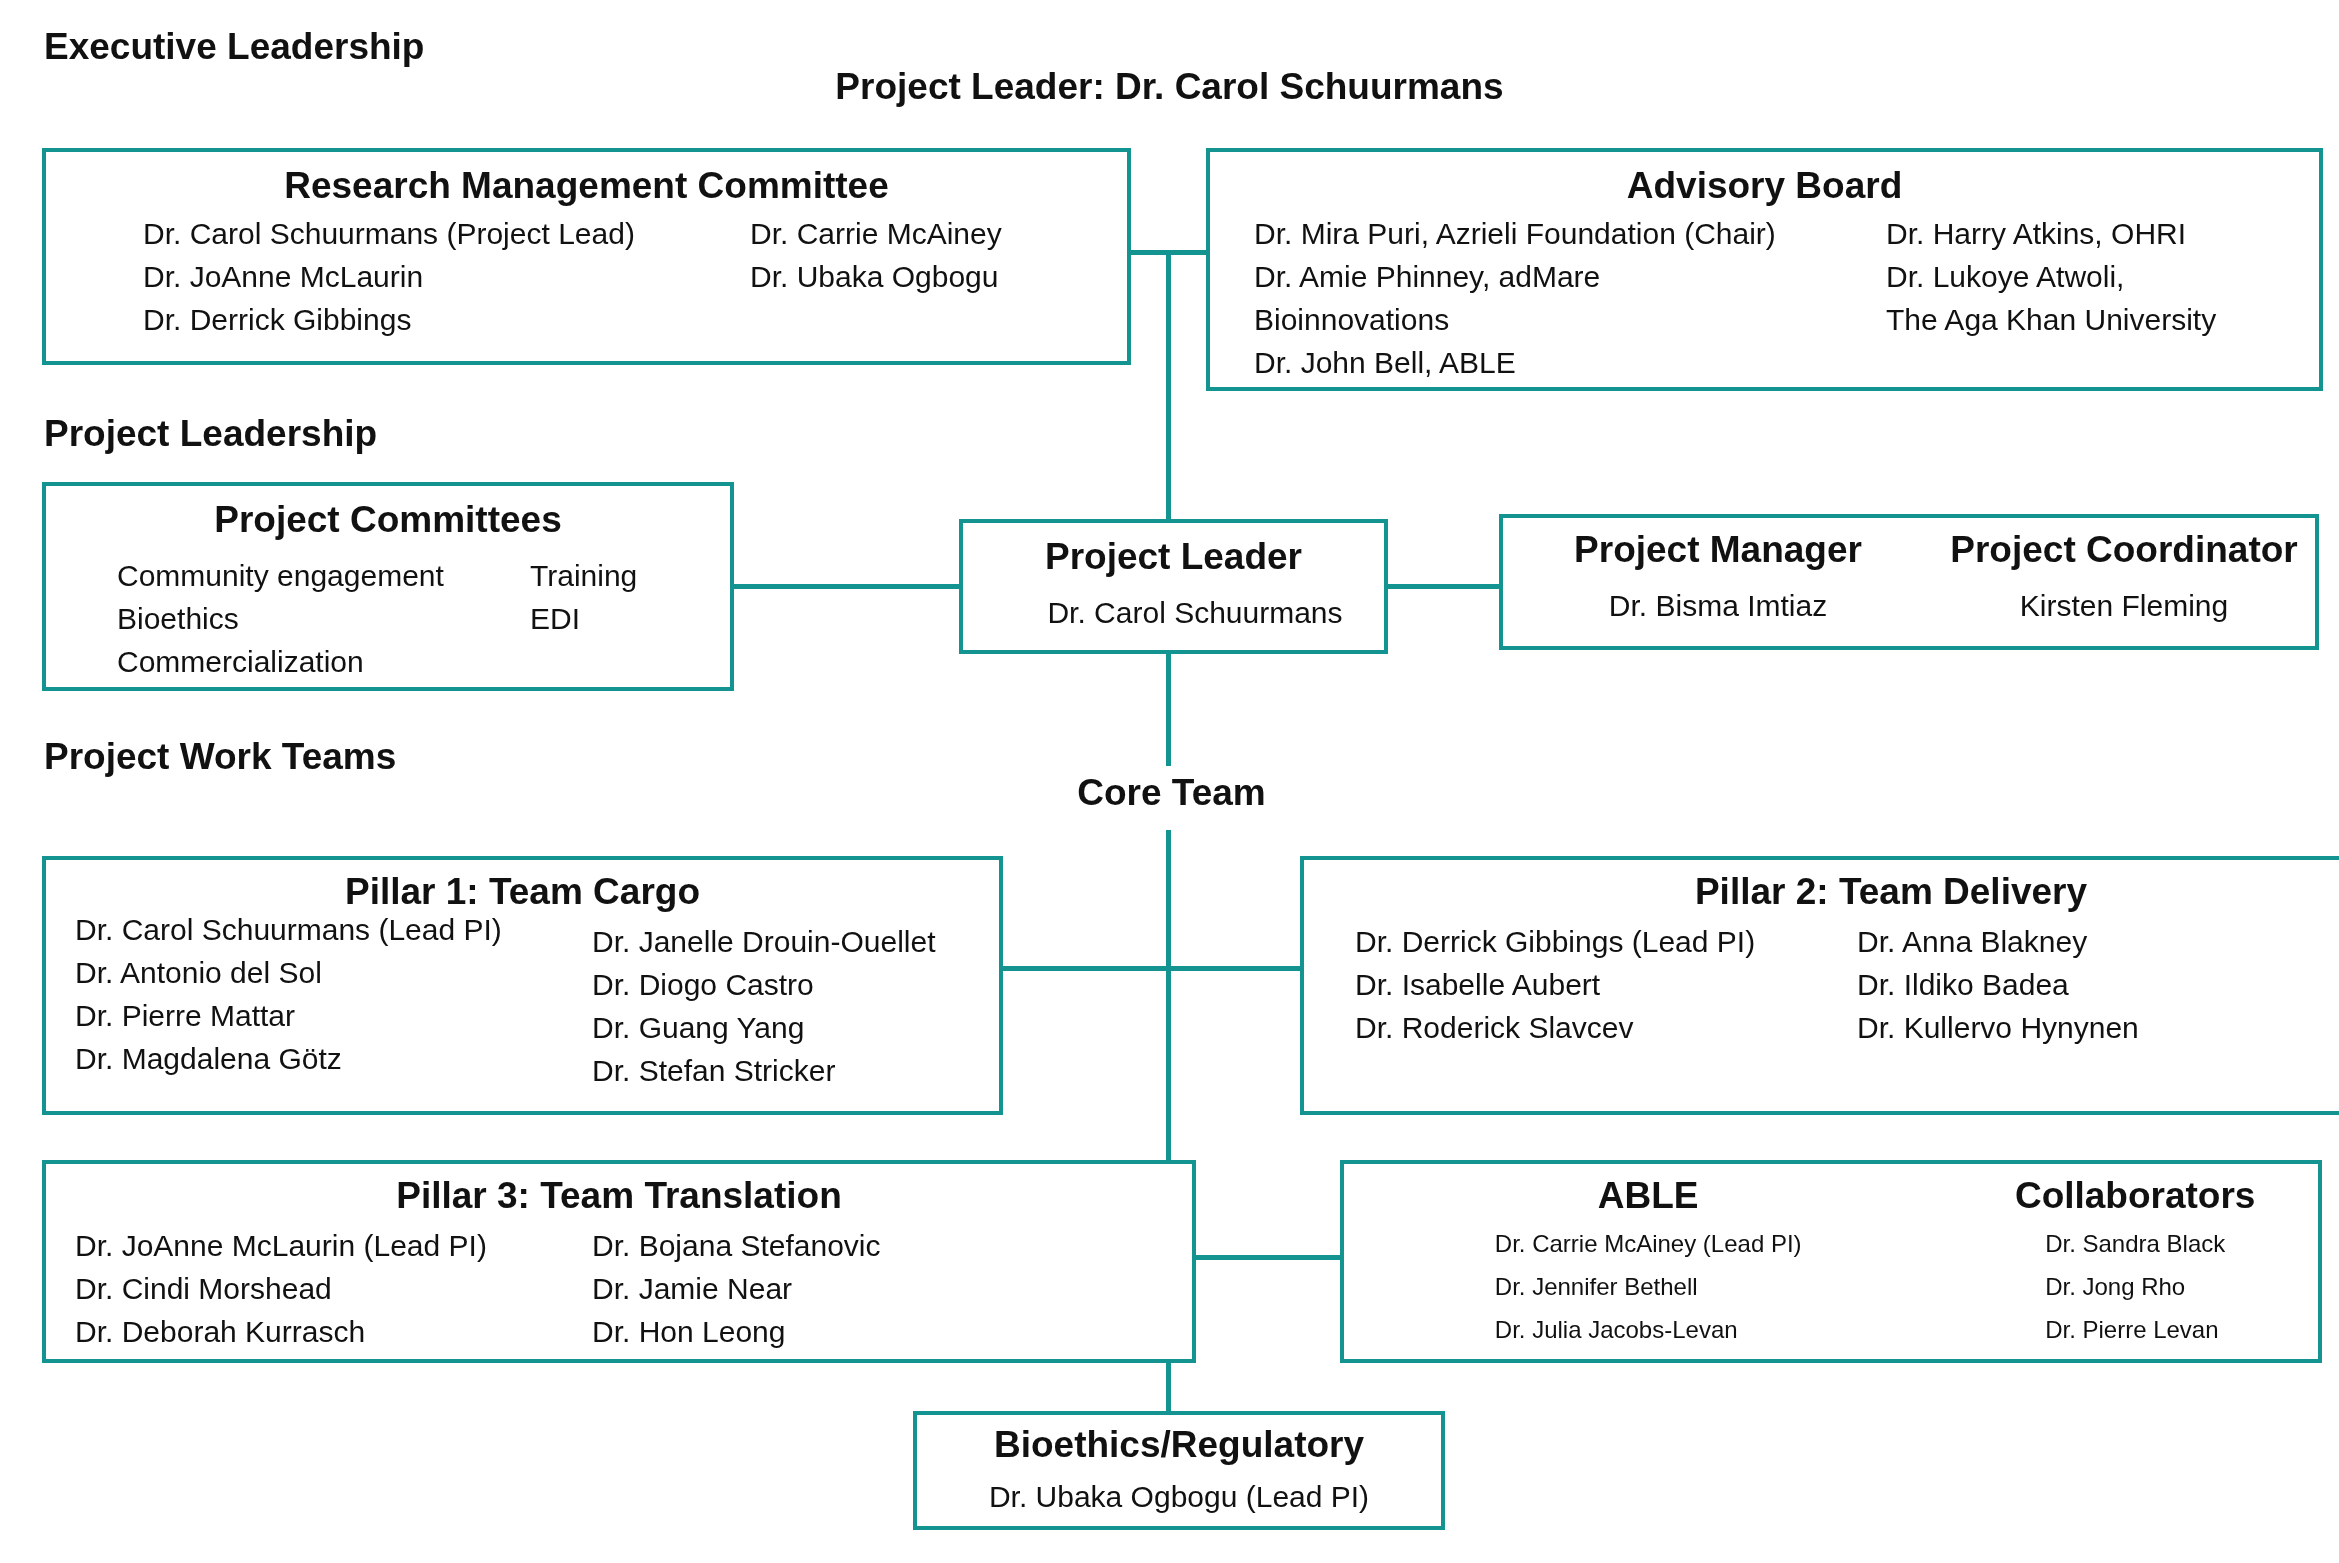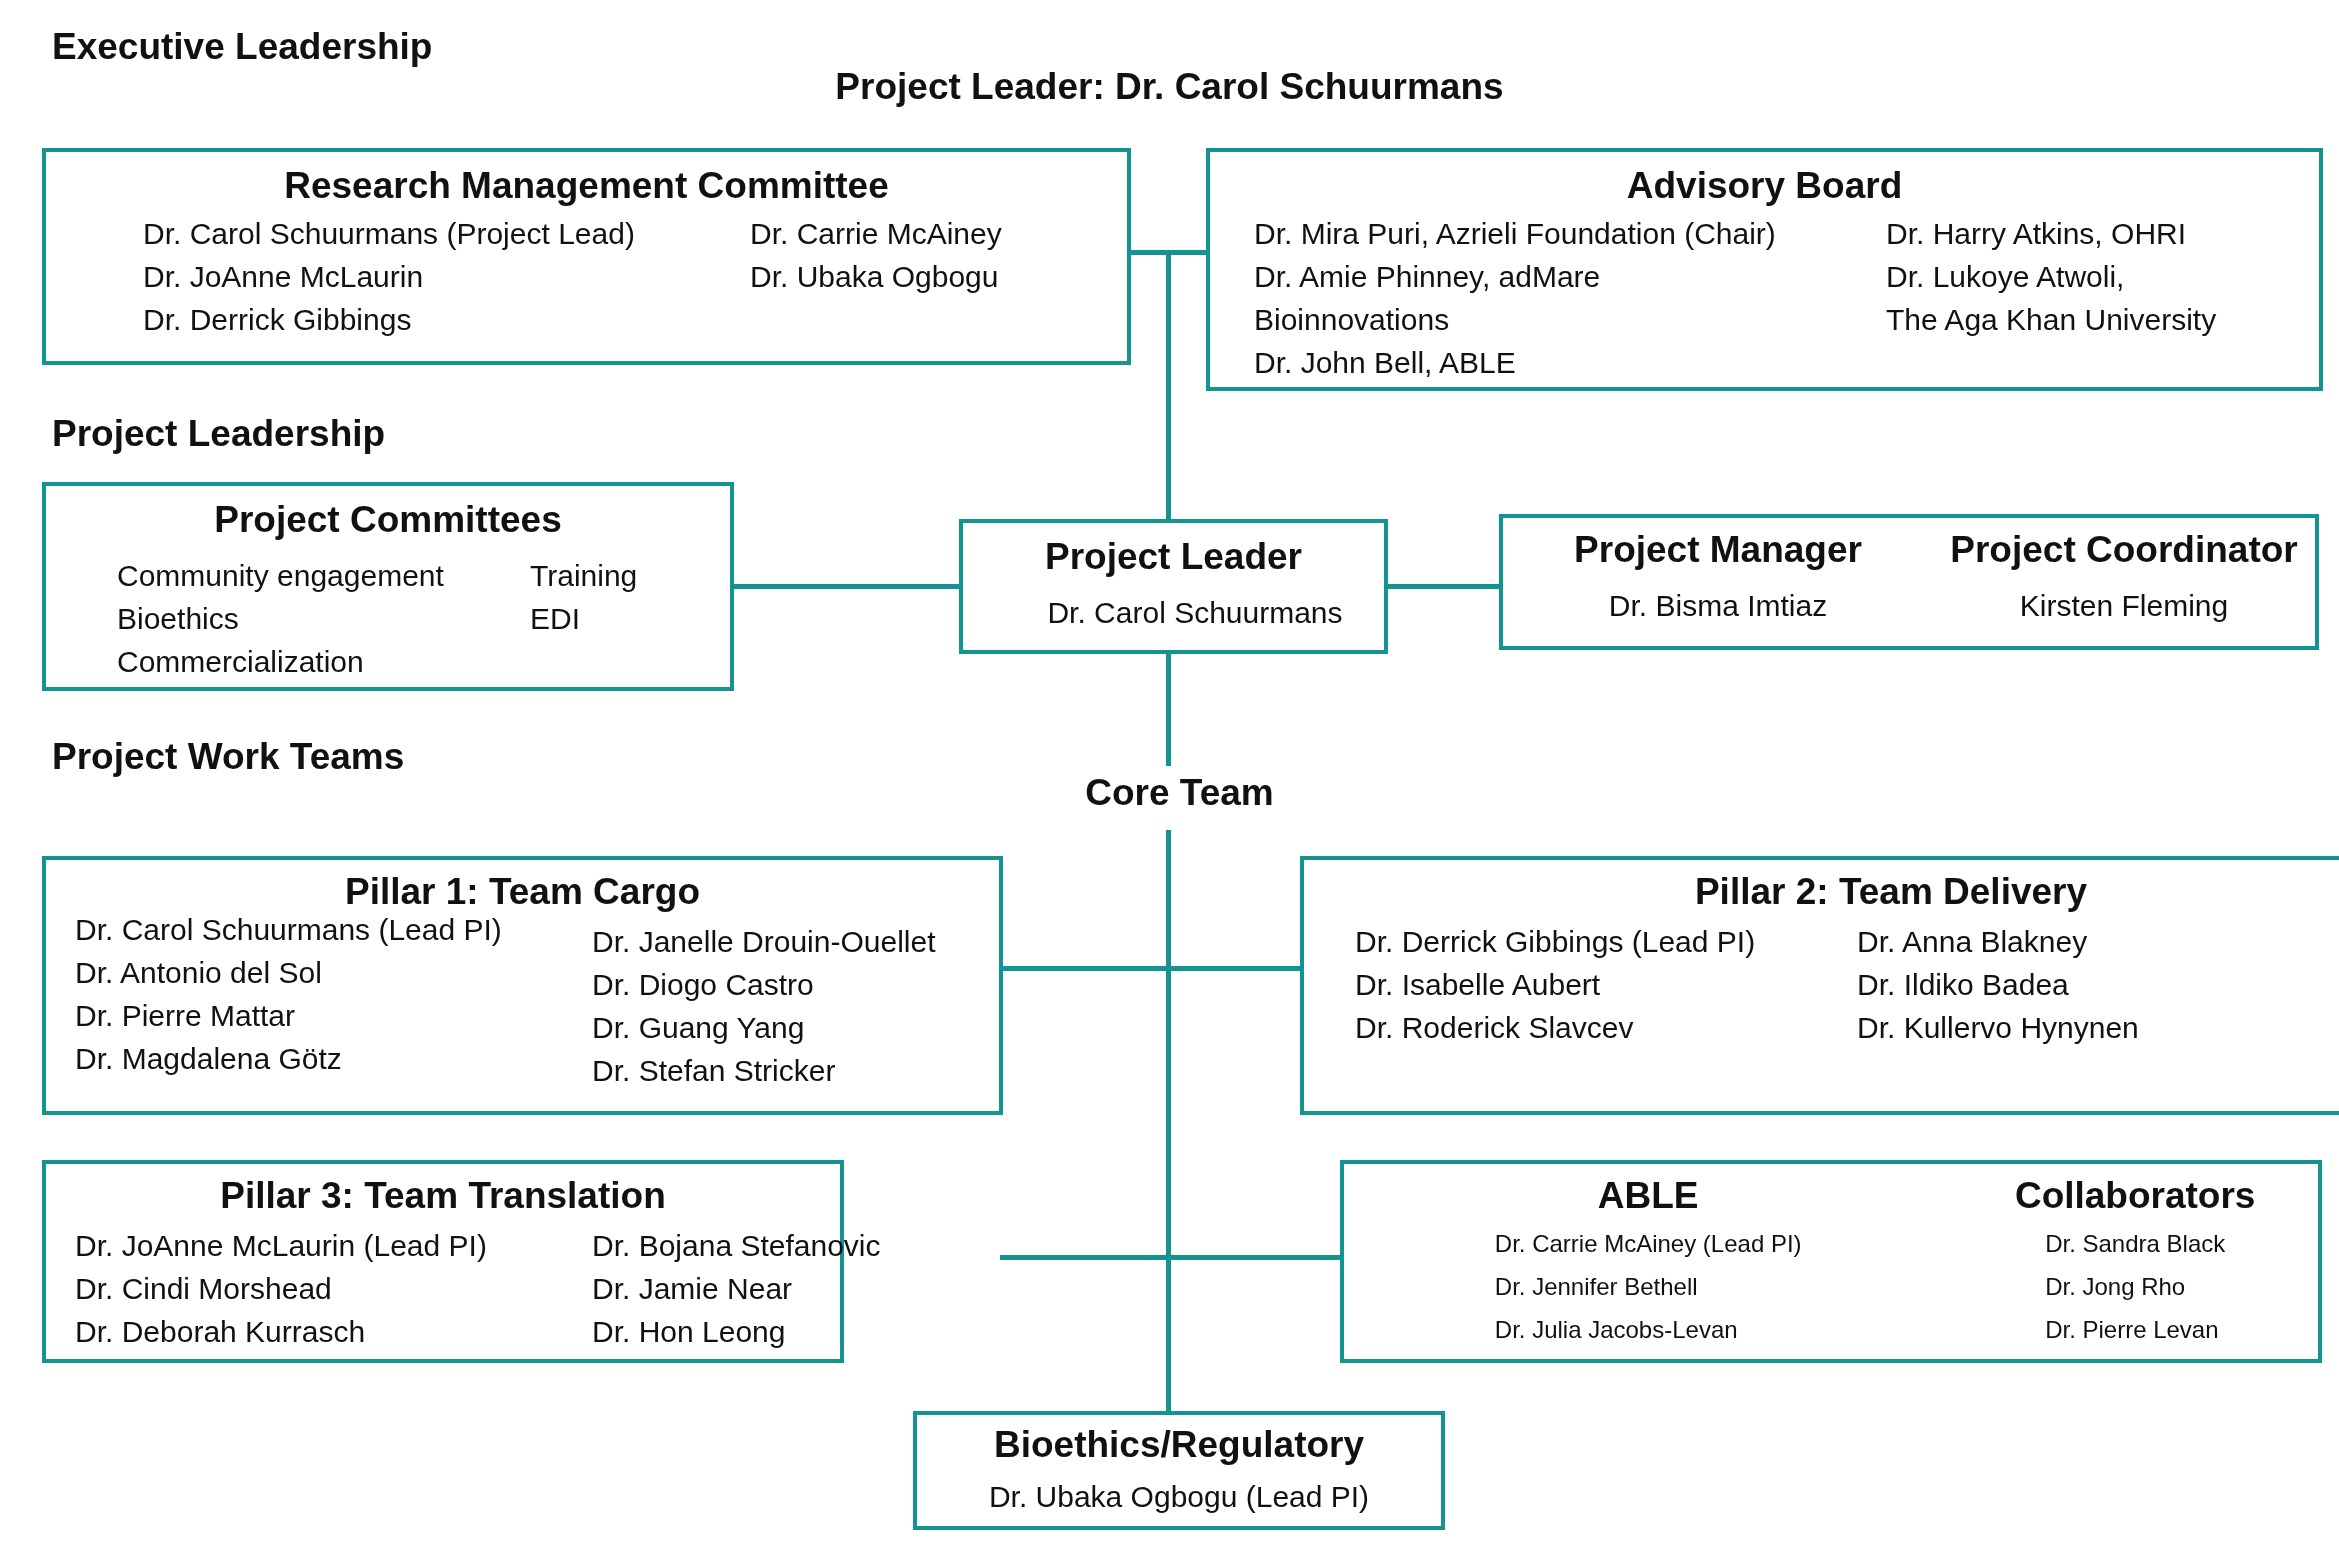--- a/index.html
+++ b/index.html
@@ -1,21 +1,21 @@
 <!DOCTYPE html>
 <html style="--accent: #149491;font-size:14.6px"><head>
 <meta charset="utf-8">
 <style>
   :root { --accent:#149491; --ink:#111111; }
   html,body{margin:0;padding:0;background:#ffffff;}
   body{
     width:2339px;height:1563px;position:relative;overflow:hidden;
     font-family:"Liberation Sans",sans-serif;color:var(--ink);
   }
-  .section-heading{position:absolute;font-size:37px;font-weight:bold;white-space:nowrap;margin-left:8px;}
+  .section-heading{position:absolute;font-size:37px;font-weight:bold;white-space:nowrap;}
   .center-heading{position:absolute;left:0;width:2339px;text-align:center;font-size:37px;font-weight:bold;}
   .box{position:absolute;background:#ffffff;border:4.6px solid var(--accent);box-sizing:border-box;}
   .box-title{position:absolute;left:0;right:0;text-align:center;font-size:37px;font-weight:bold;white-space:nowrap;}
   .names{position:absolute;font-size:30px;line-height:43px;white-space:nowrap;}
   .conn{position:absolute;background:var(--accent);}
   .twocol{display:flex;width:100%;height:100%;padding-left:12px;}
   .subcol{position:relative;height:100%;}
   .subcol .sub-title{position:absolute;left:0;right:0;top:11px;text-align:center;font-size:37px;font-weight:bold;white-space:nowrap;}
   .subcol .sub-name{position:absolute;left:0;right:0;top:66px;text-align:center;font-size:30px;line-height:43px;white-space:nowrap;}
   .subcol .sub-list-wrap{position:absolute;left:0;right:0;top:58px;text-align:center;}
@@ -122,21 +122,21 @@
     <div>Dr. Ildiko Badea</div>
     <div>Dr. Kullervo Hynynen</div>
   </div>
   <div class="names" style="left:51px;top:60px;">
     <div>Dr. Derrick Gibbings (Lead PI)</div>
     <div>Dr. Isabelle Aubert</div>
     <div>Dr. Roderick Slavcev</div>
   </div>
 </div>
 
-<div class="box" style="left:42px;top:1160px;width:802px;height:203px;">
+<div class="box" style="left:42px;top:1160px;width:1154px;height:203px;">
   <div class="box-title" style="top:11px;">Pillar 3: Team Translation</div>
   <div class="names" style="left:29px;top:60px;">
     <div>Dr. JoAnne McLaurin (Lead PI)</div>
     <div>Dr. Cindi Morshead</div>
     <div>Dr. Deborah Kurrasch</div>
   </div>
   <div class="names" style="left:546px;top:60px;">
     <div>Dr. Bojana Stefanovic</div>
     <div>Dr. Jamie Near</div>
     <div>Dr. Hon Leong</div>

